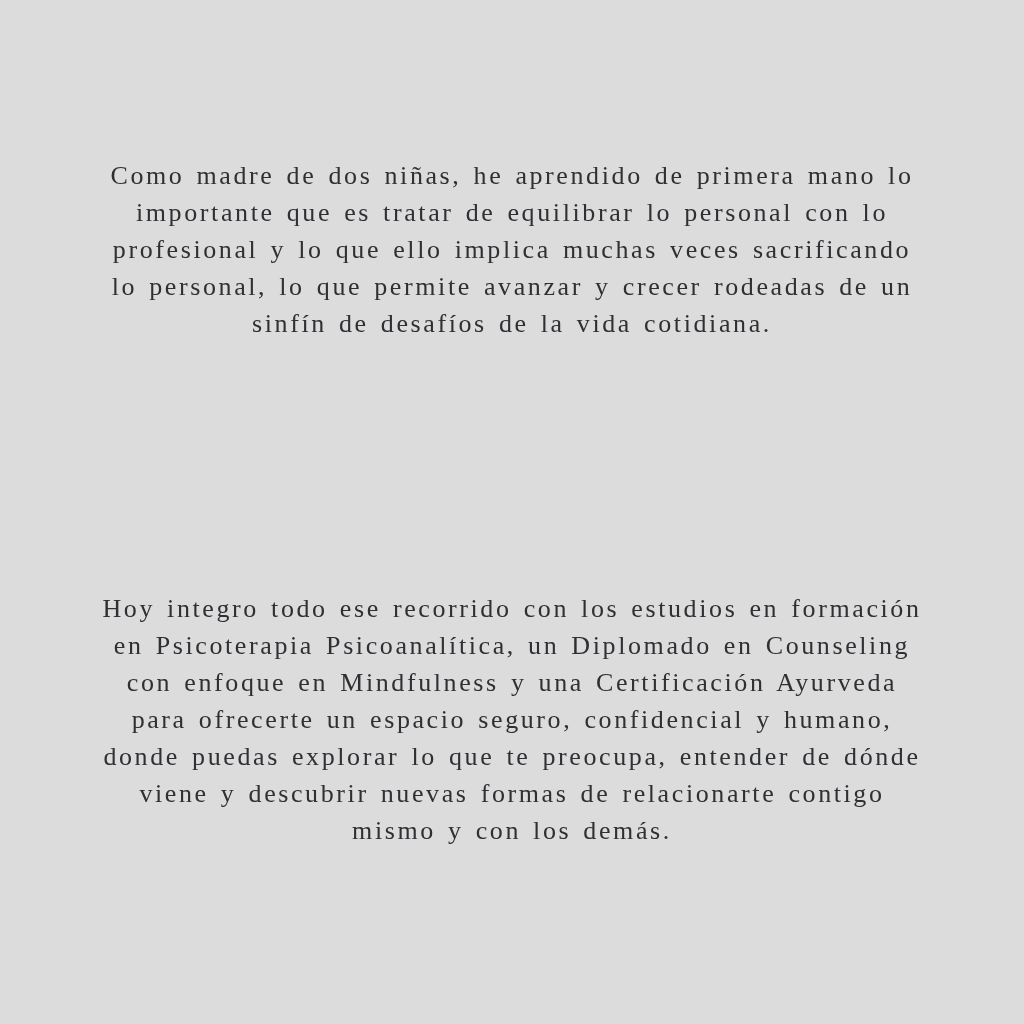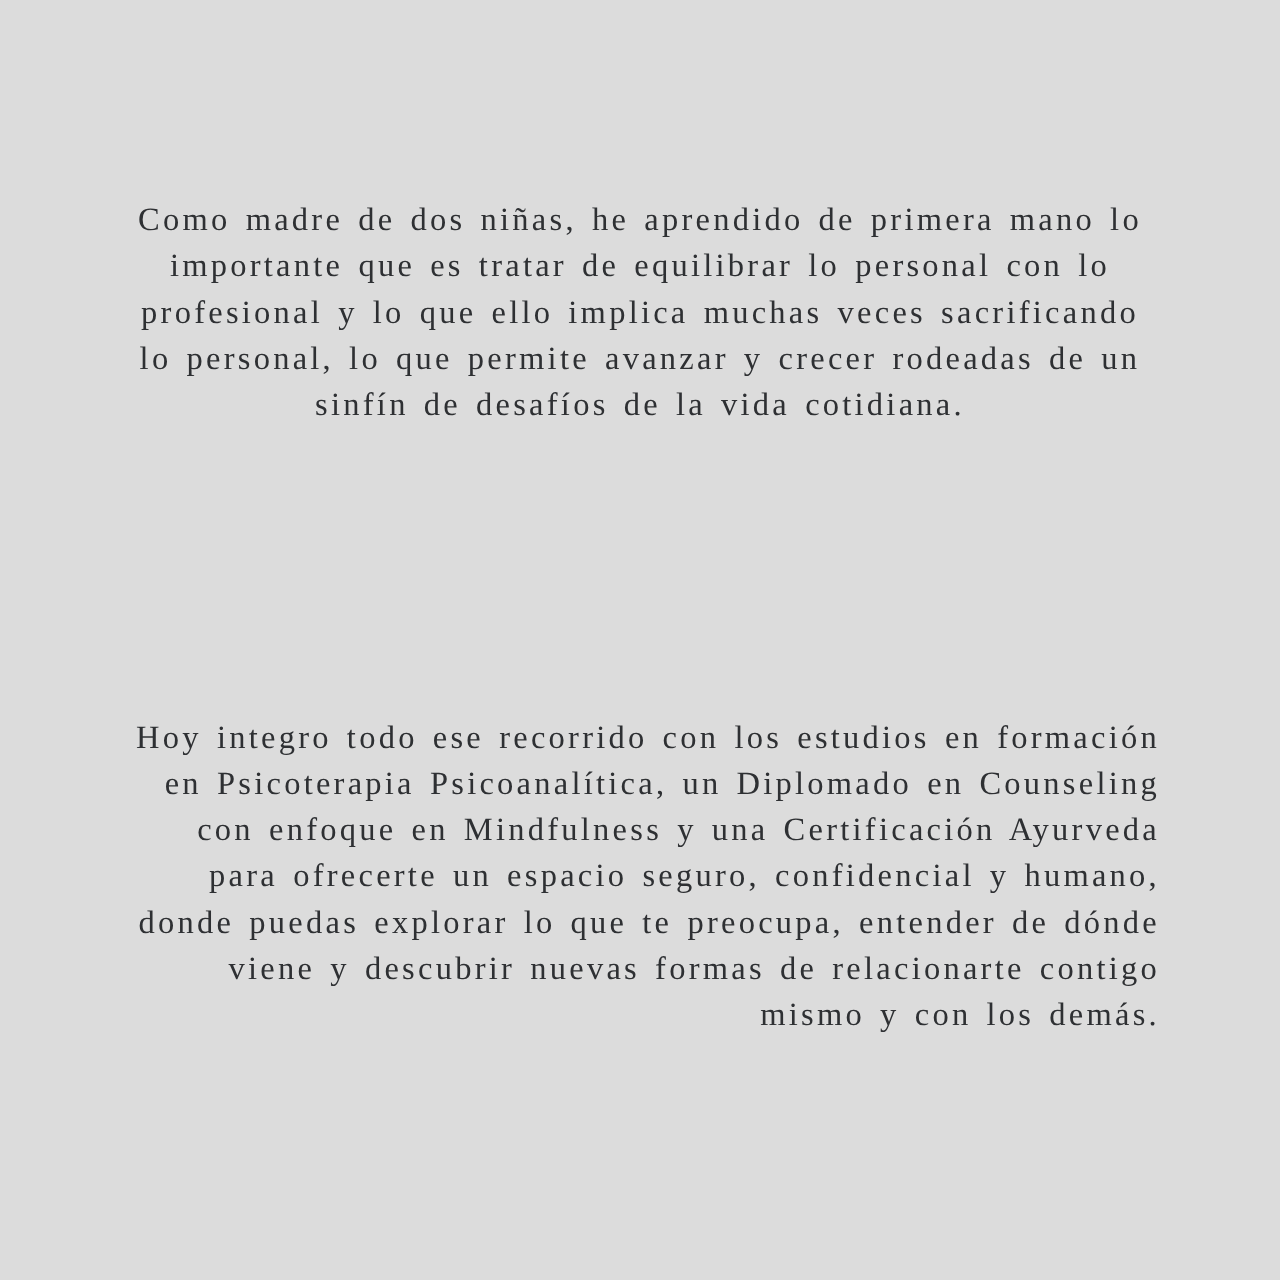--- a/index.html
+++ b/index.html
@@ -30,22 +30,21 @@
     font-size: 26px;
     line-height: 37px;
     letter-spacing: 2.6px;
     word-spacing: 3px;
     white-space: pre-line;
   }
   #paragraph-one {
     top: 131px;
   }
   #paragraph-two {
-    top: 545px;
-    text-align: right;
+    top: 564px;
   }
 </style>
 </head>
 <body>
 
 <div class="canvas">
   <p class="block" id="paragraph-one">Como madre de dos niñas, he aprendido de primera mano lo importante que es tratar de equilibrar lo personal con lo profesional y lo que ello implica muchas veces sacrificando lo personal, lo que permite avanzar y crecer rodeadas de un sinfín de desafíos de la vida cotidiana.</p>
   <p class="block" id="paragraph-two">Hoy integro todo ese recorrido con los estudios en formación en Psicoterapia Psicoanalítica, un Diplomado en Counseling con enfoque en Mindfulness y una Certificación Ayurveda para ofrecerte un espacio seguro, confidencial y humano, donde puedas explorar lo que te preocupa, entender de dónde viene y descubrir nuevas formas de relacionarte contigo mismo y con los demás.</p>
 </div>
 

